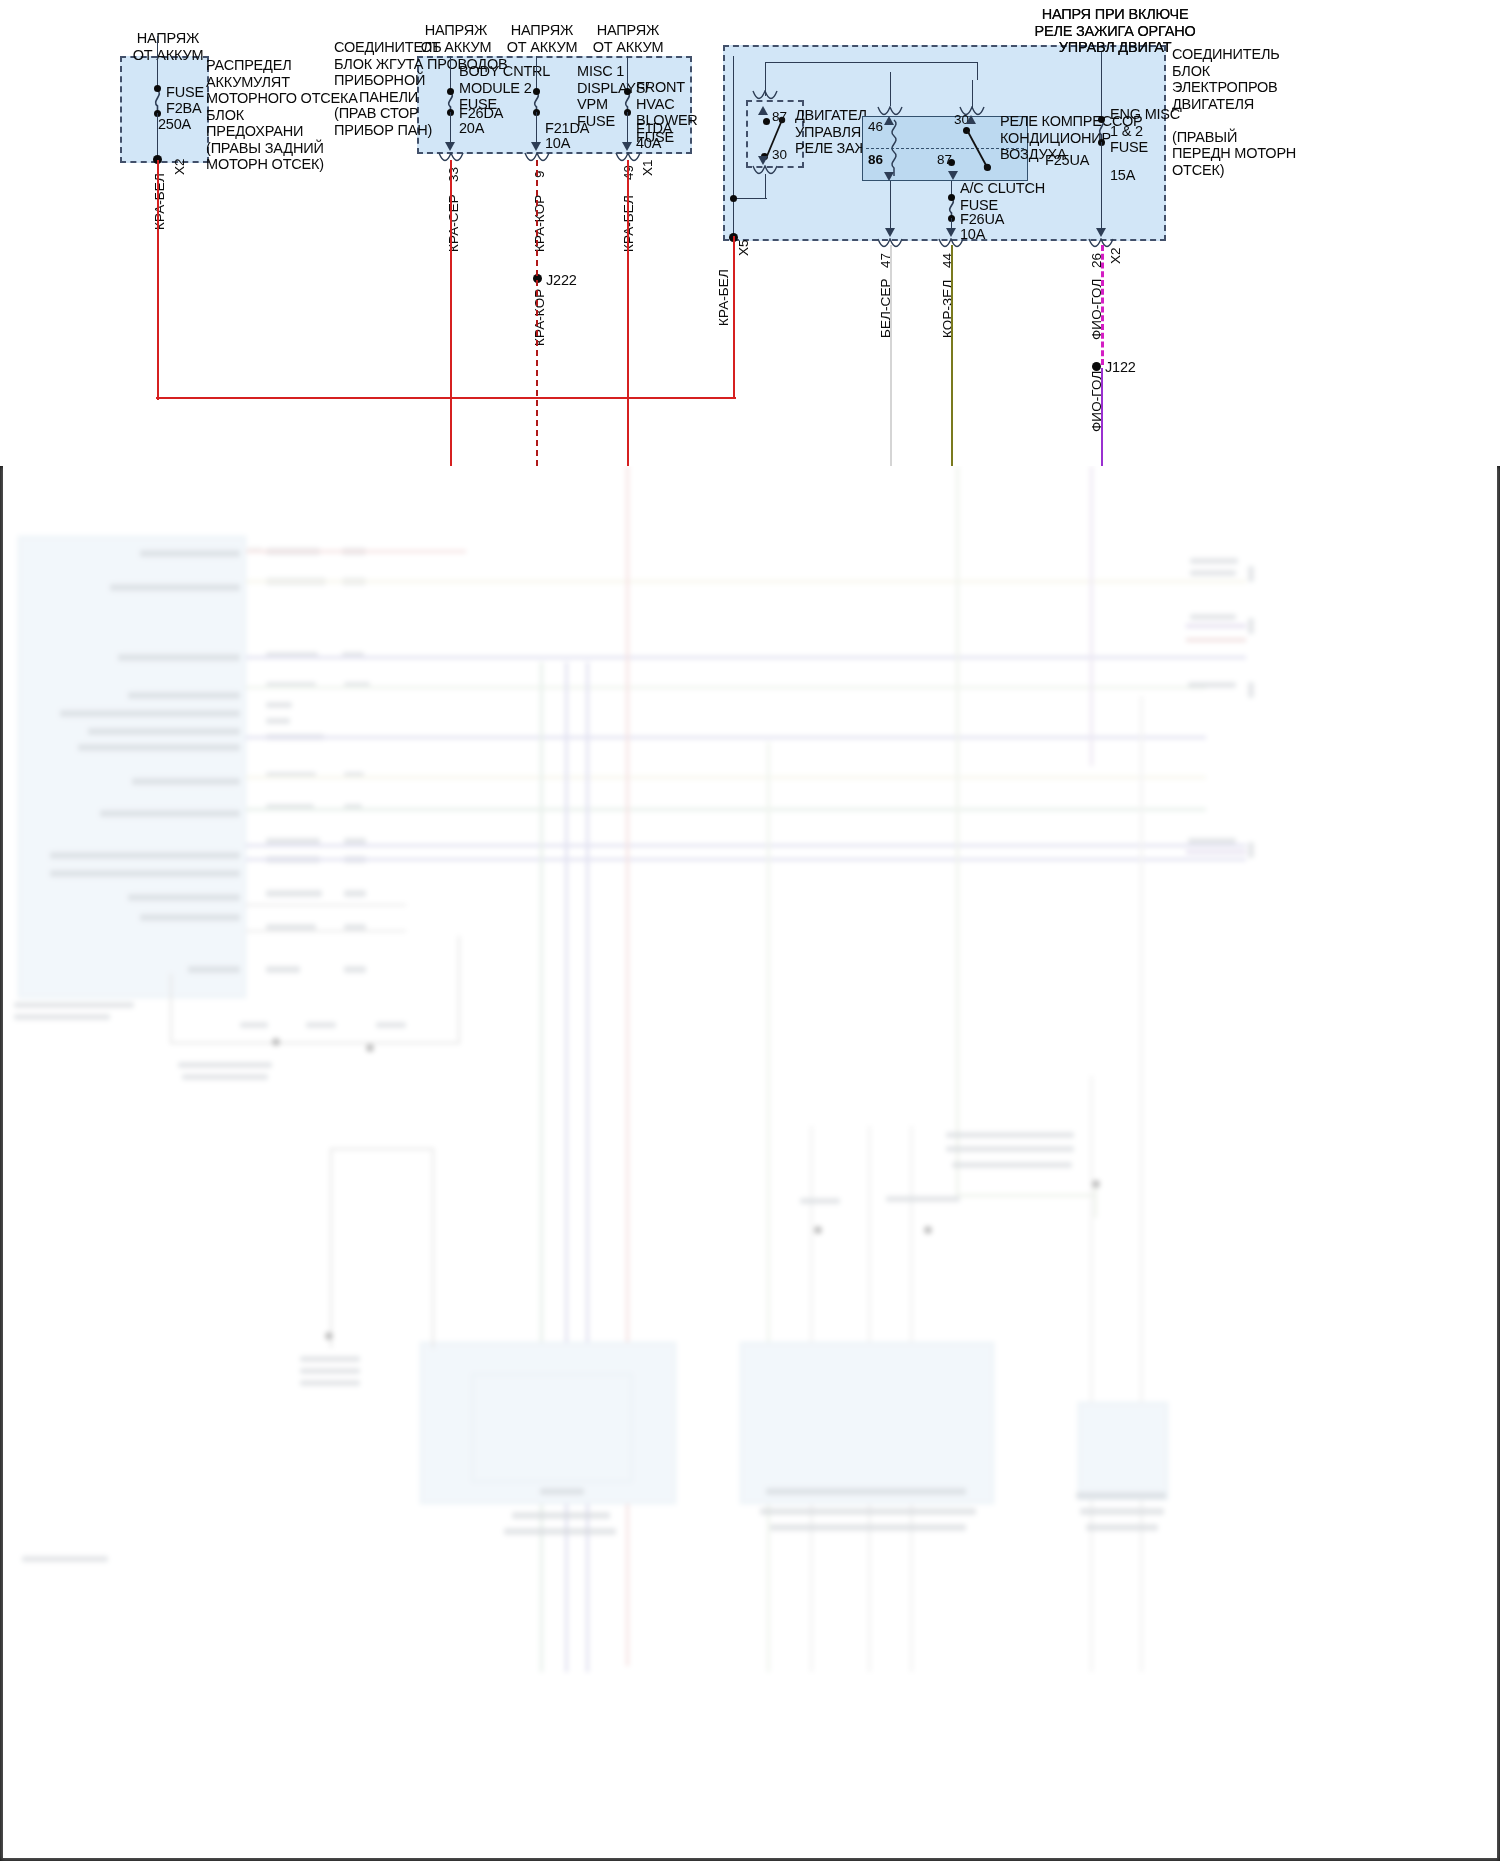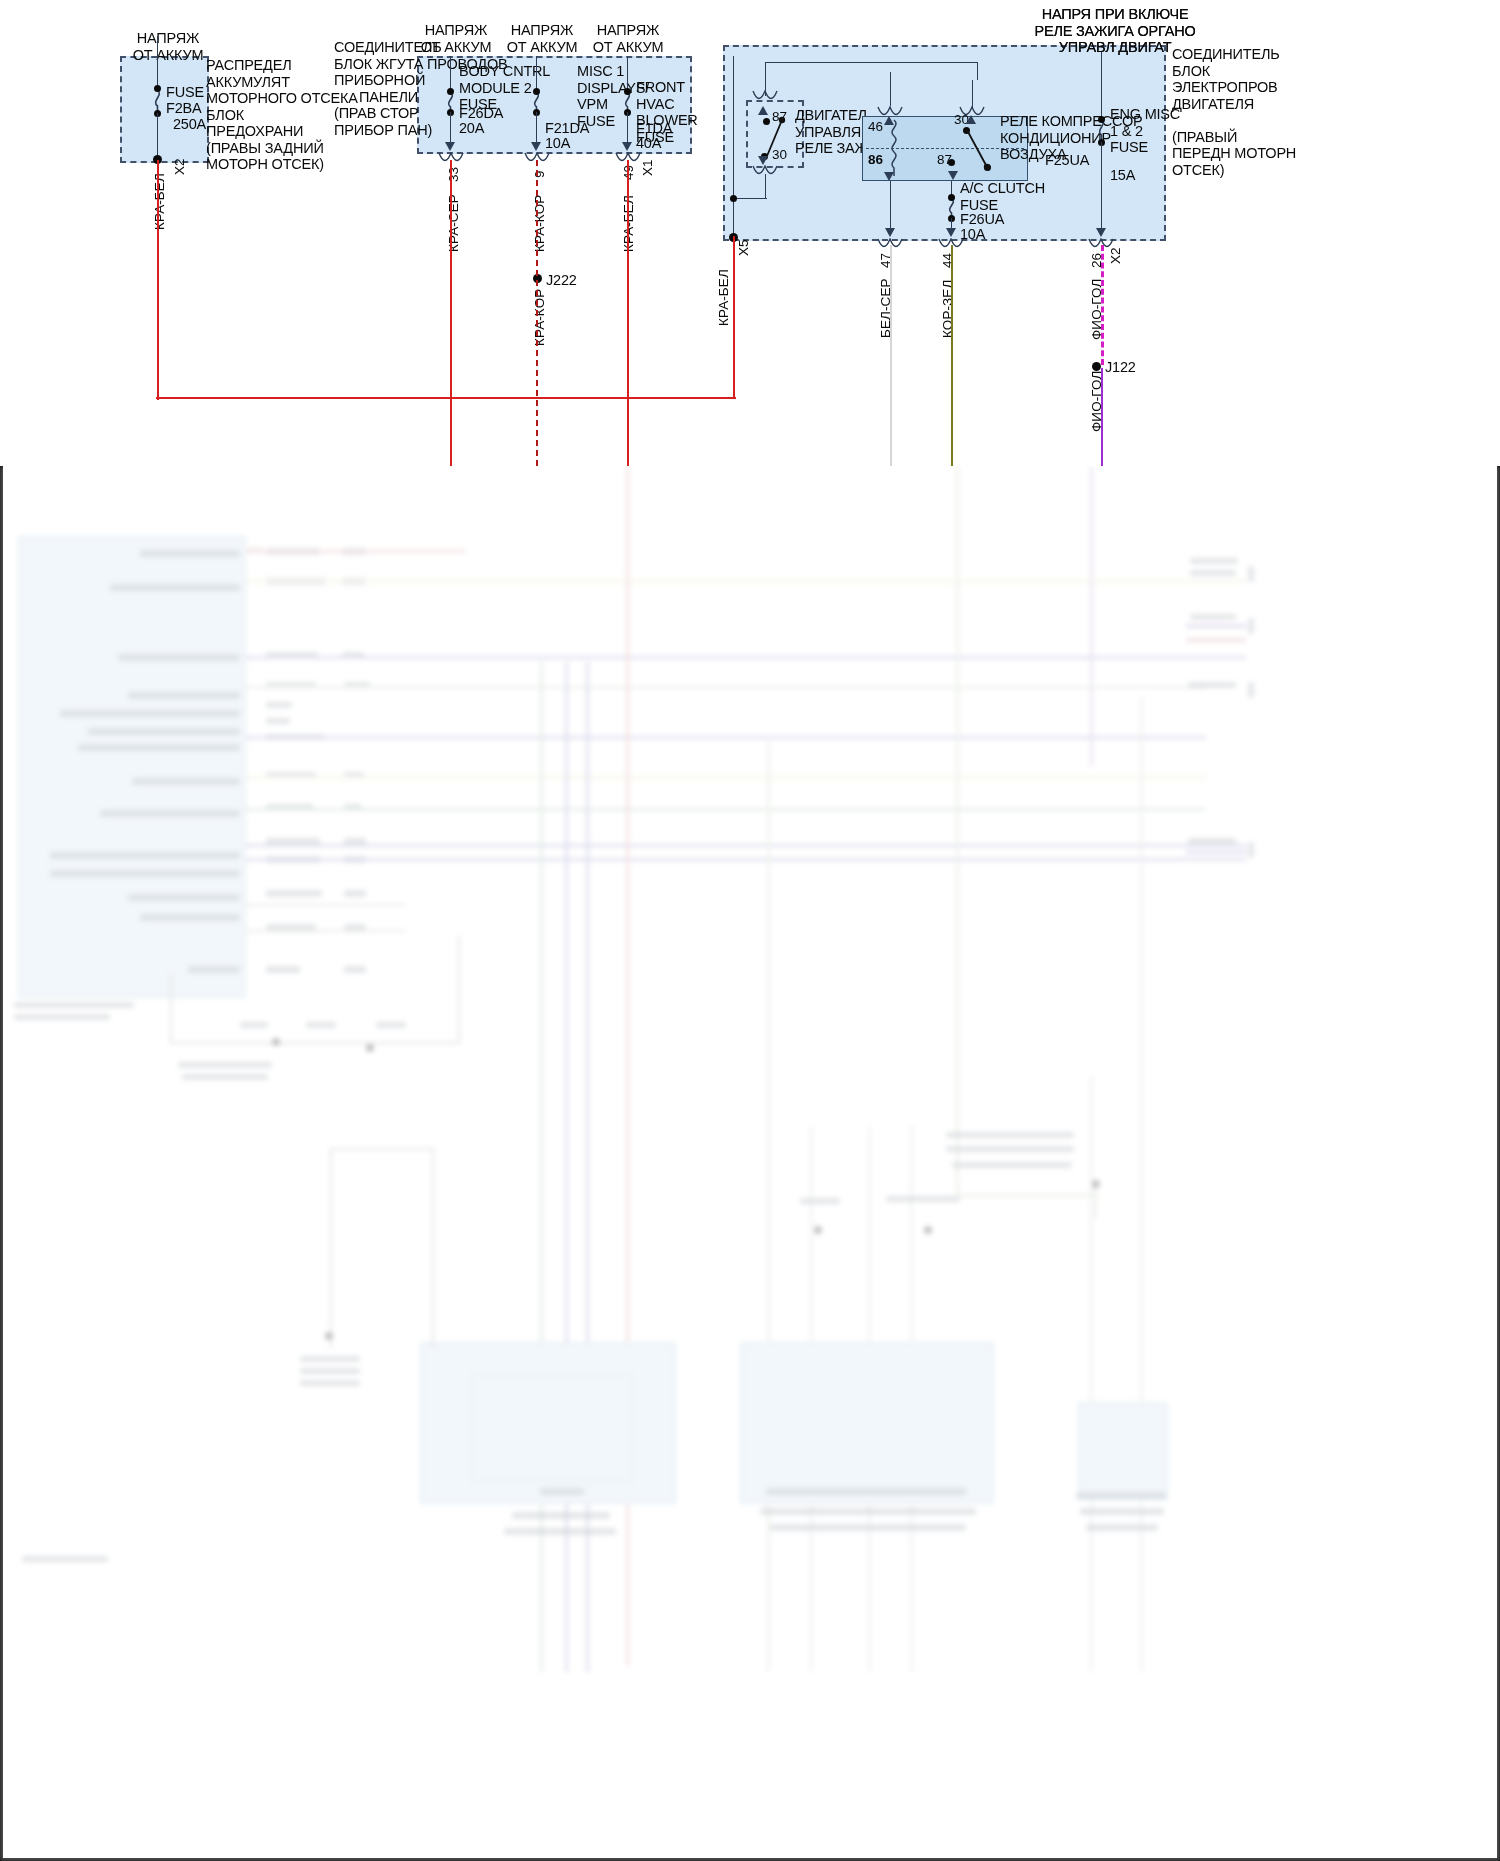--- a/index.html
+++ b/index.html
@@ -197,21 +197,21 @@
 ОТ АККУМ</div>
     <div class="txt" style="left: 206px; top: 57px; width: 100px; white-space: pre;">РАСПРЕДЕЛ
 АККУМУЛЯТ
 МОТОРНОГО ОТСЕКА
 БЛОК
 ПРЕДОХРАНИ
 (ПРАВЫ ЗАДНИЙ
 МОТОРН ОТСЕК)</div>
     <div class="txt" style="left: 166px; top: 84px; white-space: pre;">FUSE</div>
     <div class="txt" style="left: 166px; top: 100px; white-space: pre;">F2BA</div>
-    <div class="txt" style="left: 173px; top: 116px; white-space: pre;">250A</div>
+    <div class="txt" style="left: 158px; top: 116px; white-space: pre;">250A</div>
 
     <div class="vline" style="left:157px;top:36px;height:55px;"></div>
     <svg class="fuse-sq" style="left:150px;top:88px;" width="16" height="28">
       <path d="M7.5 2 C 14 7, 1 13, 7.5 18 L 7.5 26" stroke="#2d3d55" stroke-width="1.6" fill="none"></path>
     </svg>
     <div class="dot sm" style="left:154px;top:85px;"></div>
     <div class="dot sm" style="left:154px;top:110px;"></div>
     <div class="vline" style="left:157px;top:113px;height:45px;"></div>
     <div class="dot" style="left:153px;top:155px;"></div>
     <div class="vlabel" style="left:172px;top:175px;">X2</div>

